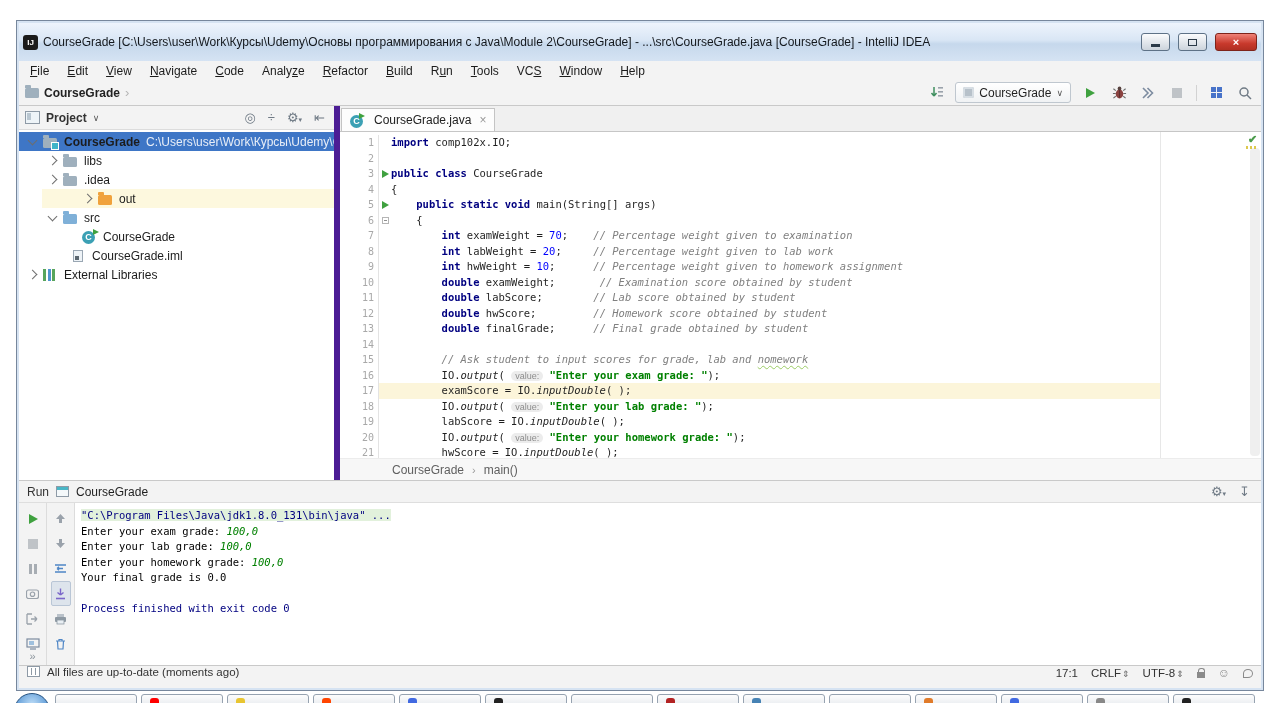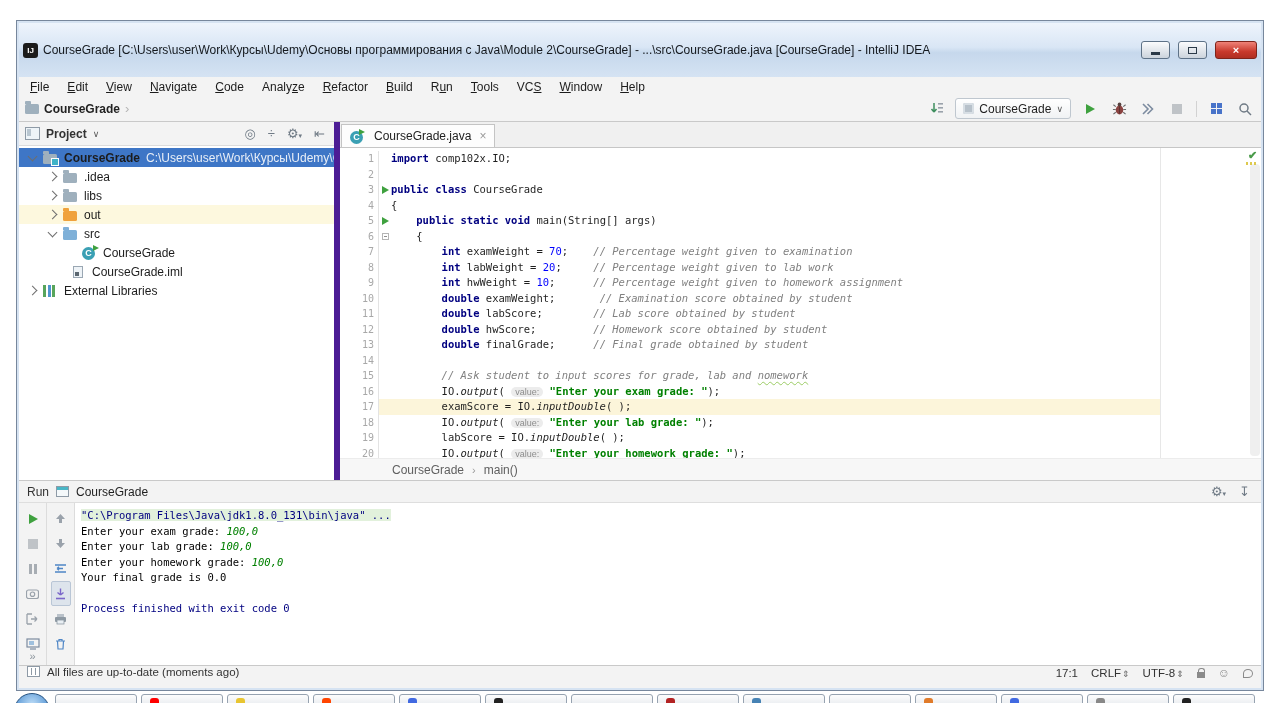--- a/index.html
+++ b/index.html
@@ -1,21 +1,21 @@
 <!DOCTYPE html>
 <html><head>
 <meta charset="utf-8">
 <style>
   html,body{margin:0;padding:0;background:#fff}
   #canvas{position:relative;width:1280px;height:720px;background:#fff;overflow:hidden;
     font-family:"Liberation Sans",sans-serif;font-size:12px;color:#1f1f1f;cursor:default}
   
   .win{position:absolute;left:16px;top:20px;width:1248px;height:671px;box-sizing:border-box;
     border:1px solid #77879c;background:#d6e3f2;padding:2px;display:flex;flex-direction:column}
-  .titlebar{height:22px;flex:none;display:flex;align-items:center;gap:5px;padding:16px 4px;
+  .titlebar{height:22px;flex:none;display:flex;align-items:center;gap:5px;padding:8px 4px;
     background:linear-gradient(#eef4fc,#d9e6f5 45%,#c6d8ec 55%,#d5e3f3)}
   .app-icon{width:15px;height:15px;border-radius:3px;background:#1b1b1b;color:#fff;
     font:bold 8px/15px "Liberation Sans",sans-serif;text-align:center;flex:none}
   .title-text{flex:1;white-space:nowrap;overflow:hidden;font-size:12px;color:#14181d}
   .winbtn{height:16px;border-radius:3px;border:1px solid #5e7287;display:flex;align-items:center;
     justify-content:center;flex:none;background:linear-gradient(#fbfcfd,#ccd4dc)}
   .winbtn.min,.winbtn.max{width:27px}
   .winbtn.close{width:40px;background:linear-gradient(#ef8278,#c8392c 60%,#b02f22);border-color:#7e241b;
     color:#fff;font-weight:bold;font-size:11px}
   .glyph-min{width:9px;height:3px;background:#2b3a48;margin-top:6px}
@@ -267,30 +267,30 @@
                 <i class="tif"></i>
               </span>
               <span class="tree-label b">CourseGrade</span>
               <span class="tree-path">C:\Users\user\Work\Курсы\Udemy\Осно</span>
             </div>
             <div class="tree-row" style="padding-left: 28px;">
               <span class="chev closed"></span>
               <span class="ti ti-folder">
                 <i class="tif"></i>
               </span>
-              <span class="tree-label">.idea</span>
+              <span class="tree-label">libs</span>
             </div>
             <div class="tree-row" style="padding-left: 28px;">
               <span class="chev closed"></span>
               <span class="ti ti-folder">
                 <i class="tif"></i>
               </span>
-              <span class="tree-label">libs</span>
-            </div>
-            <div class="tree-row hl" style="padding-left: 28px;">
+              <span class="tree-label">.idea</span>
+            </div>
+            <div class="tree-row hl" style="padding-left: 40px; margin-left: 23px;">
               <span class="chev closed"></span>
               <span class="ti ti-folder-excluded">
                 <i class="tif"></i>
               </span>
               <span class="tree-label">out</span>
             </div>
             <div class="tree-row" style="padding-left: 28px;">
               <span class="chev open"></span>
               <span class="ti ti-folder-src">
                 <i class="tif"></i>

